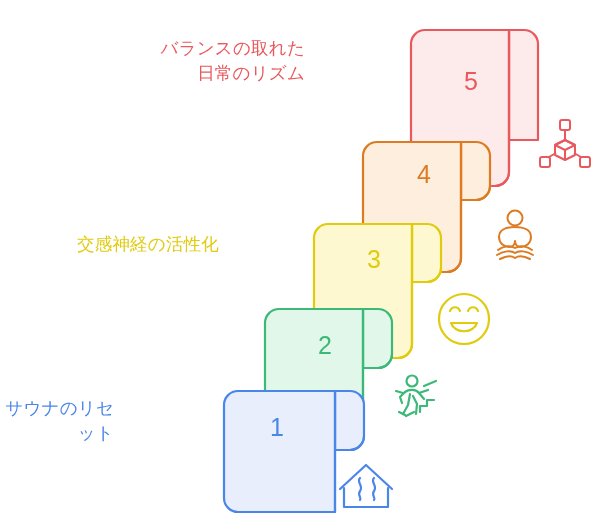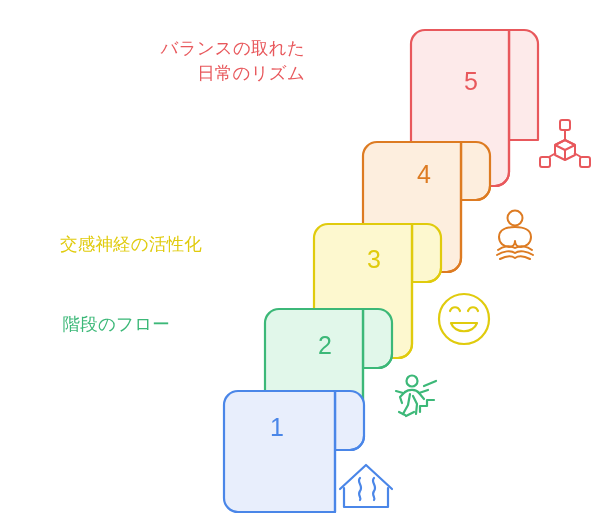--- a/index.html
+++ b/index.html
@@ -31,21 +31,21 @@
   .step-label {
     position: absolute;
     font-family: "Liberation Sans", "DejaVu Sans", sans-serif;
     font-size: 17.5px;
     line-height: 1.42;
     white-space: pre-line;
     letter-spacing: 0.2px;
   }
   .lbl-5 { right: 228px; top: 36px;  text-align: right; color: #e8585c; }
   .lbl-4 { right: 273px; top: 147px; text-align: right; color: #dd7b22; }
-  .lbl-3 { right: 331px; top: 232px; text-align: left; color: #e0cb0d; margin-left: 35px; }
+  .lbl-3 { right: 314px; top: 232px; text-align: left; color: #e0cb0d; margin-left: 35px; }
   .lbl-2 { right: 363px; top: 312px; text-align: right; color: #3cb878; }
   .lbl-1 { right: 419px; top: 396px; text-align: right; color: #4a86e8; }
   .card-num {
     position: absolute;
     font-family: "Liberation Sans", "DejaVu Sans", sans-serif;
     font-size: 25px;
     font-weight: 400;
     text-align: center;
     width: 40px;
   }
@@ -158,21 +158,21 @@
       <path d="M 340 489 L 366 465 L 392 489"></path>
       <path d="M 360 478 C 356 482 364 486 360 491 C 357 495 362 498 360 500"></path>
       <path d="M 374 478 C 370 482 378 486 374 491 C 371 495 376 498 374 500"></path>
     </g>
 
   </svg>
 
   <div class="step-label lbl-5">バランスの取れた
 日常のリズム</div>
   <div class="step-label lbl-3">交感神経の活性化</div>
-  <div class="step-label lbl-2">階段のフロー</div>
+  <div class="step-label lbl-1">サウナのリセット</div>
 
   <div class="card-num num-5">5</div>
   <div class="card-num num-4">4</div>
   <div class="card-num num-3">3</div>
   <div class="card-num num-2">2</div>
   <div class="card-num num-1">1</div>
 
 </div>
 
 </body></html>

